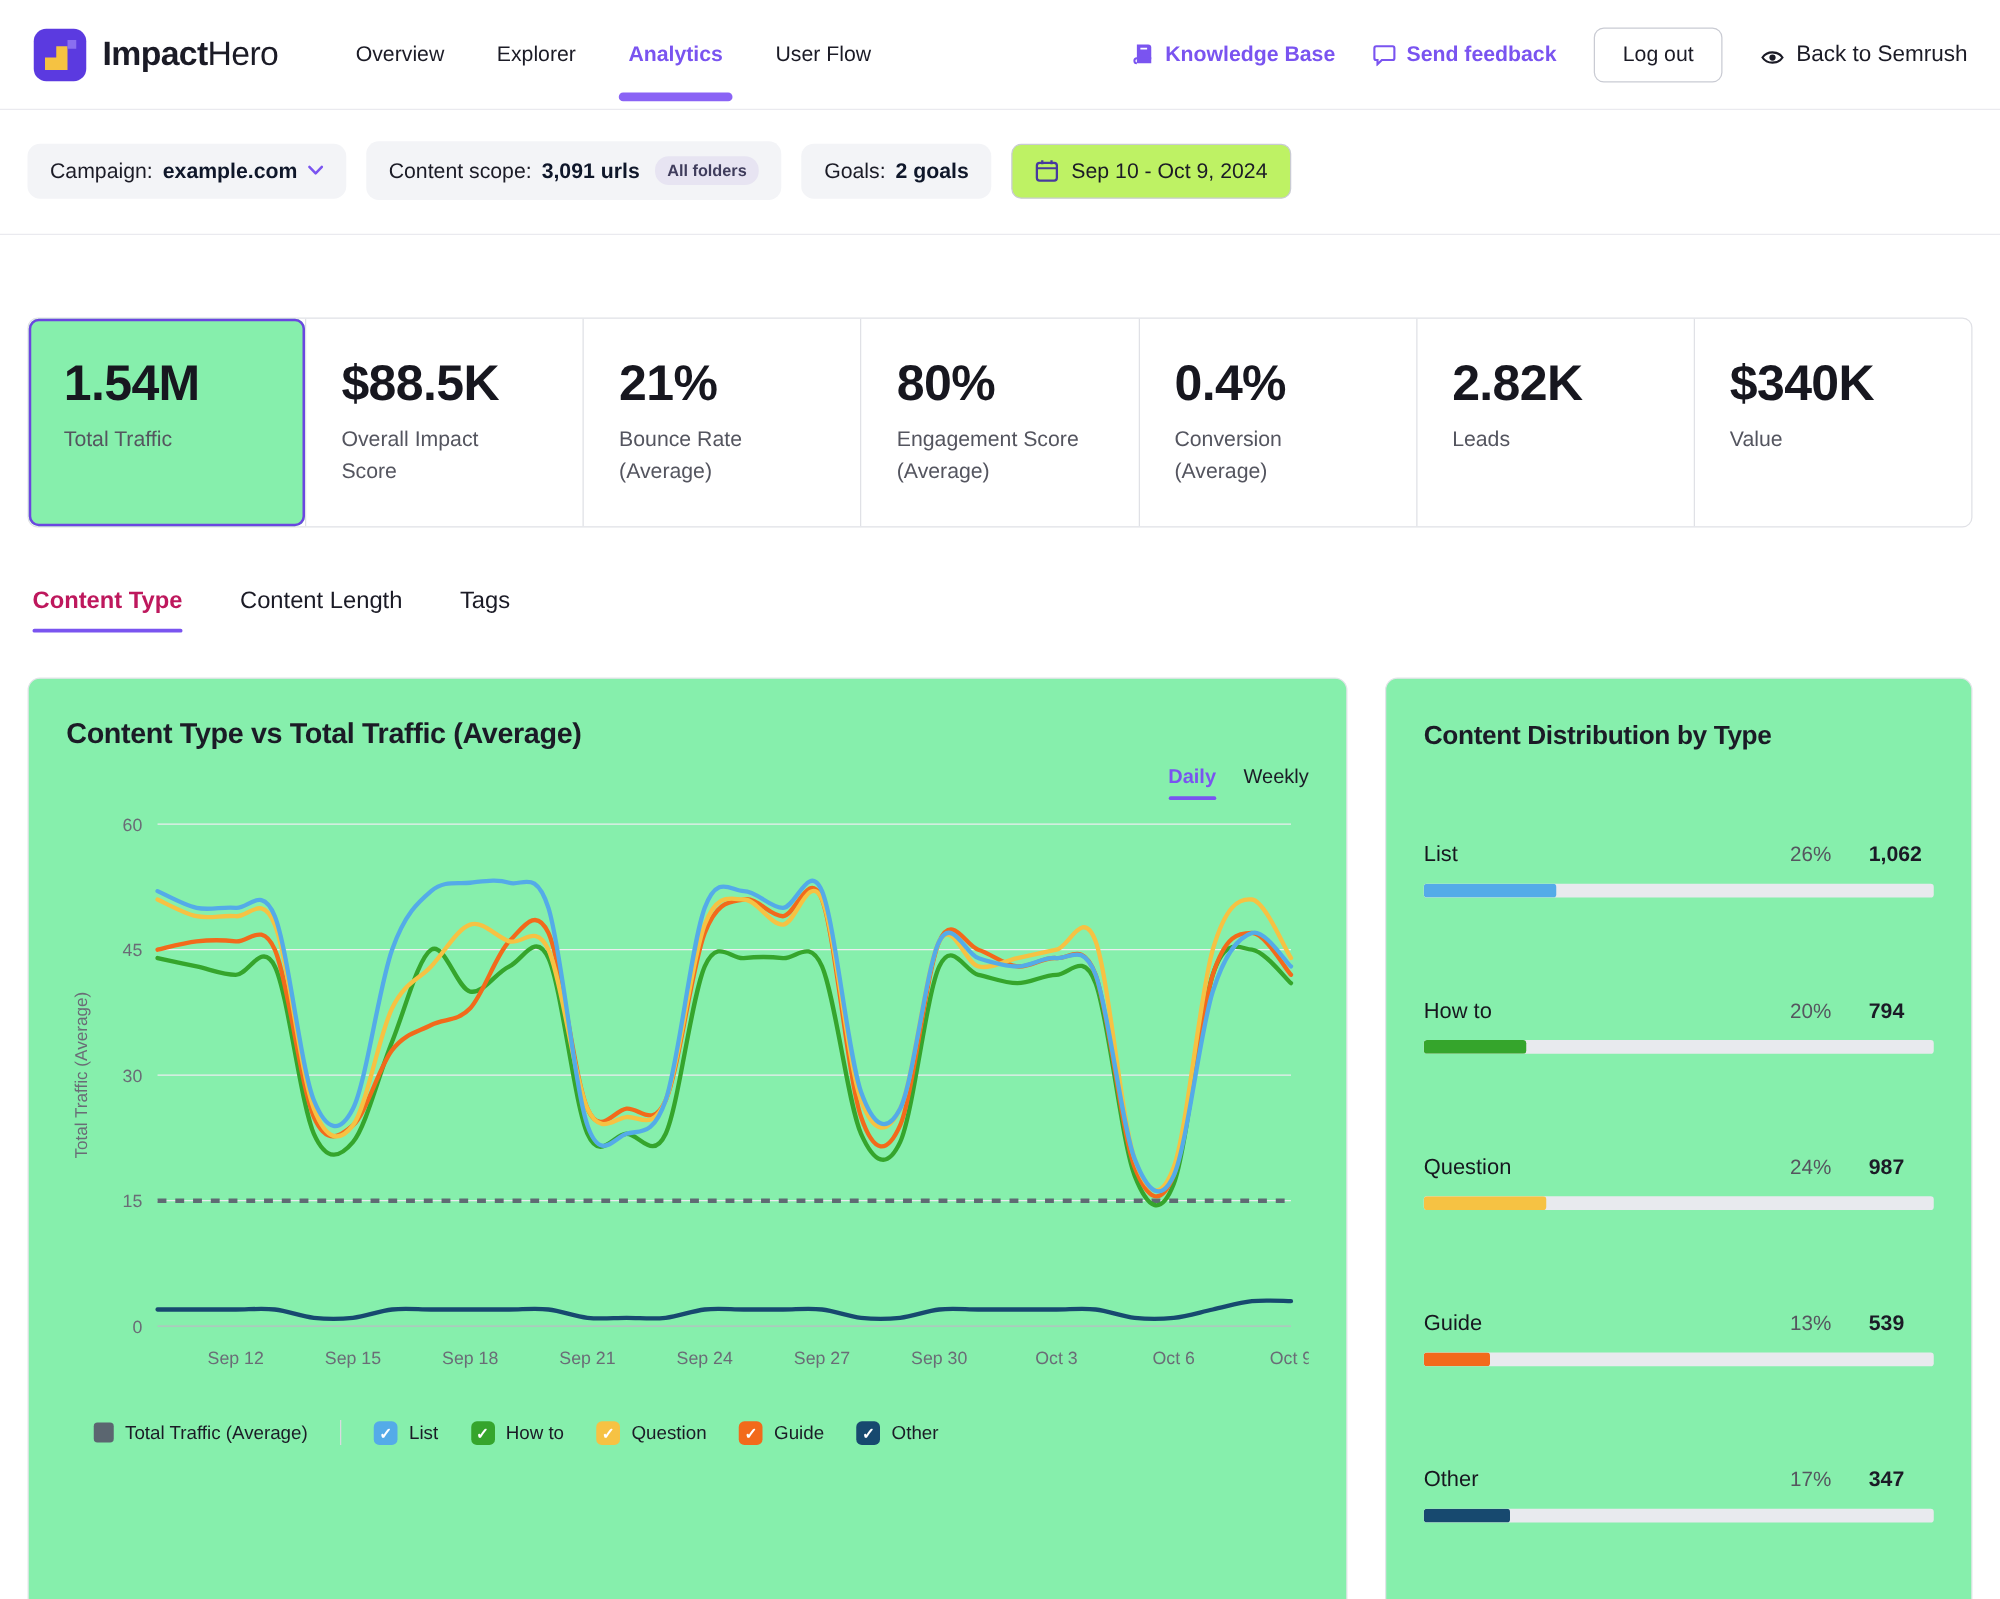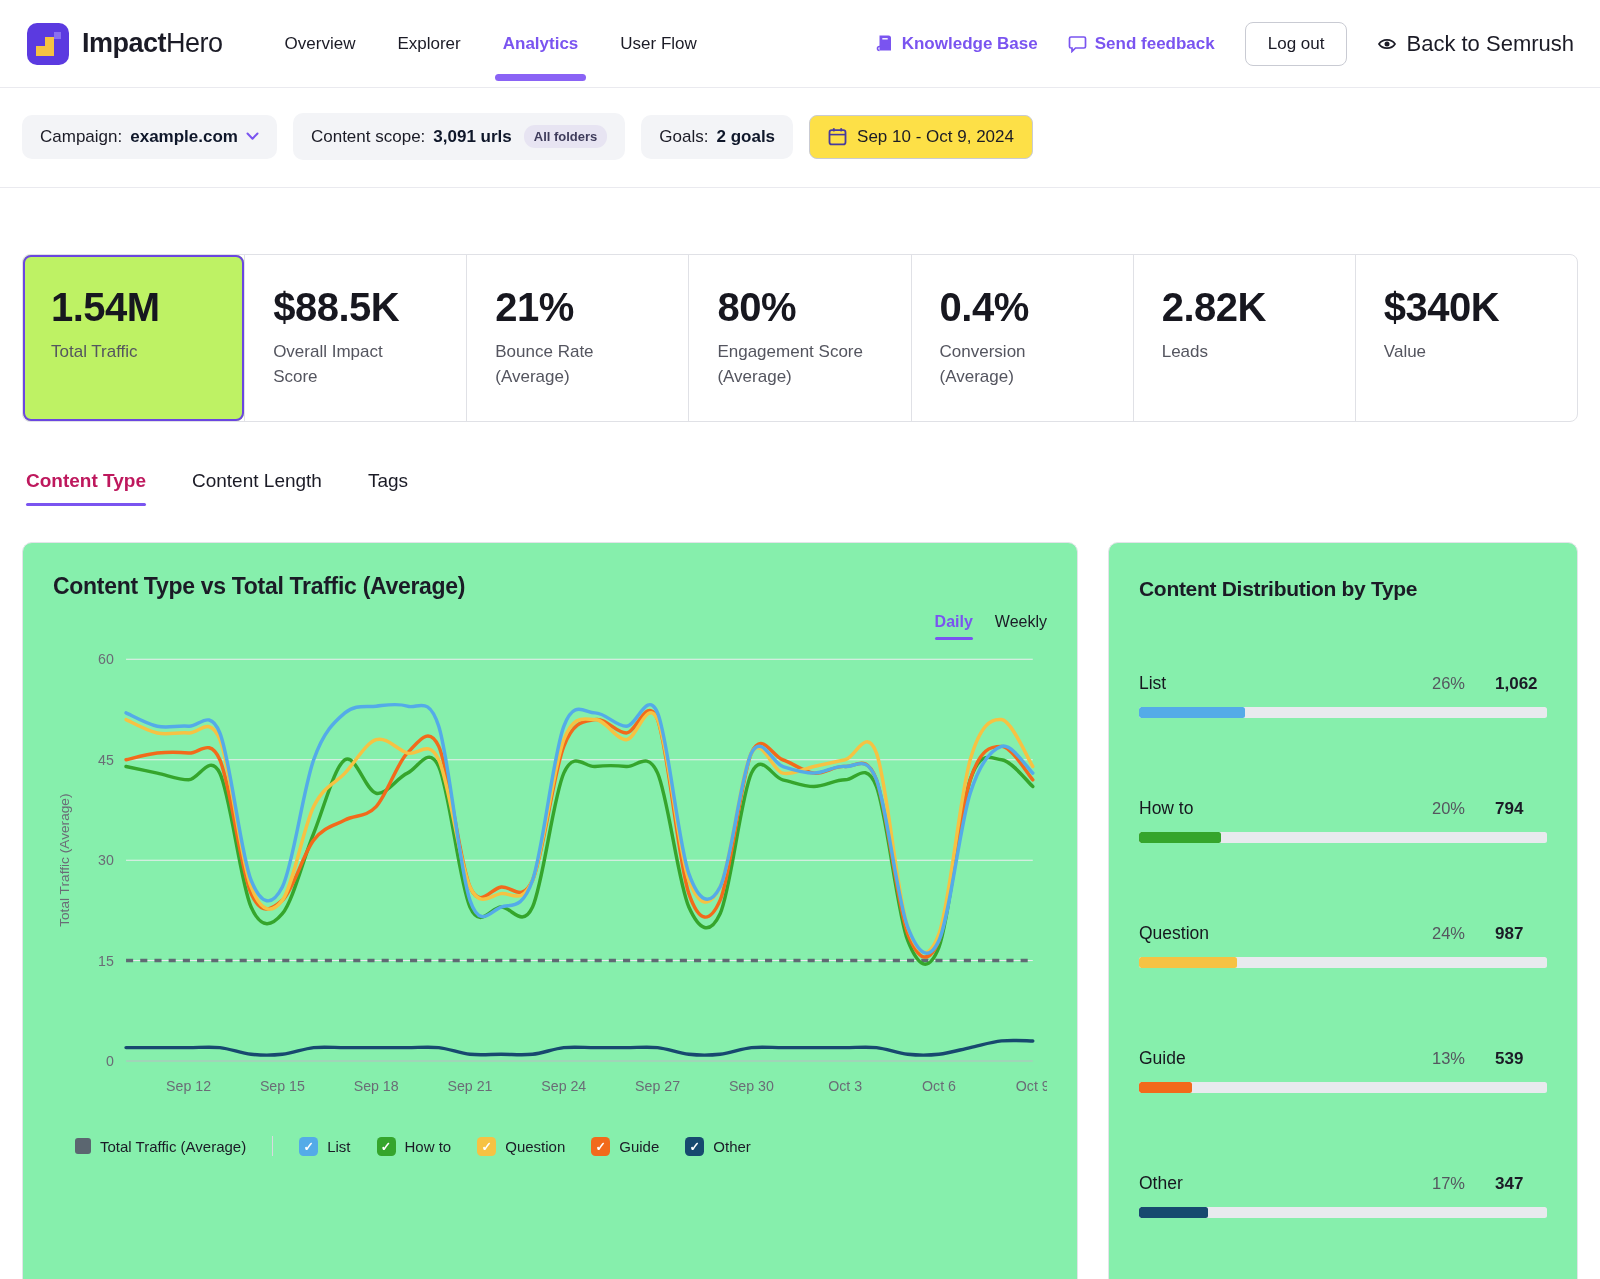--- a/index.html
+++ b/index.html
@@ -25,48 +25,48 @@
     content:""; position:absolute; left:-8px; right:-8px; bottom:-27px;
     height:7px; background:#8a63f5; border-radius:3.5px;
   }
   .header-right { margin-left:auto; display:flex; align-items:center; gap:30px; }
   .hdr-link { display:flex; align-items:center; gap:8px; color:#7a54f0; font-size:17px; font-weight:600; text-decoration:none; cursor:pointer; }
   .logout-btn {
     font-size:17px; padding:11px 22px; background:#fff; color:#1b1b26;
     border:1px solid #c9cbd3; border-radius:8px; cursor:pointer;
     font-family:"Liberation Sans", sans-serif;
   }
-  .back-link { display:flex; align-items:center; gap:9px; color:#1b1b26; font-size:22px; text-decoration:none; cursor:pointer; }
+  .back-link { display:flex; align-items:flex-end; gap:9px; color:#1b1b26; font-size:18px; text-decoration:none; cursor:pointer; }
   
   .filter-bar { display:flex; align-items:center; gap:16px; padding:25px 22px 27px 22px; border-bottom:1px solid #eaeaef; }
   .pill {
     display:flex; align-items:center; gap:8px;
     background:#f3f4f7; border-radius:10px; padding:12px 18px;
     font-size:17px; cursor:pointer;
   }
   .pill .lbl { color:#1b1b26; }
   .pill .val { color:#0f172a; font-weight:600; }
   .badge {
     background:#e7e4f2; color:#3f3c5c; font-size:13px; font-weight:600;
     padding:4px 10px; border-radius:11px; margin-left:4px;
   }
   .date-box {
     display:flex; align-items:center; gap:10px;
-    background:#fde047; border:1px solid #c9cbd3; border-radius:8px;
+    background:#bef264; border:1px solid #c9cbd3; border-radius:8px;
     padding:11px 18px; font-size:17px; cursor:pointer;
   }
   
   .stats-row {
     display:flex; margin:66px 22px 0 22px;
     border:1px solid #e0e1e6; border-radius:8px;
   }
   .stat-card { flex:1 1 0; padding:30px 26px 32px 28px; border-left:1px solid #e0e1e6; cursor:pointer; }
   .stat-card:first-child { border-left:none; }
   .stat-card.selected {
-    background:#bef264; outline:2px solid #6b46e0; outline-offset:-2px;
+    background:#86efac; outline:2px solid #6b46e0; outline-offset:-2px;
     border-radius:8px;
   }
   .stat-value { font-size:40px; font-weight:800; color:#17171f; letter-spacing:-0.5px; }
   .stat-label { font-size:17px; color:#54555f; margin-top:10px; line-height:1.45; max-width:150px; }
   
   .tabs { display:flex; gap:46px; margin:48px 0 0 26px; }
   .tab { font-size:19px; color:#1b1b26; position:relative; padding-bottom:14px; cursor:pointer; }
   .tab.active { color:#be185d; font-weight:600; }
   .tab.active::after { content:""; position:absolute; left:0; right:0; bottom:0; height:3.5px; background:#7a54f0; border-radius:2px; }
   

